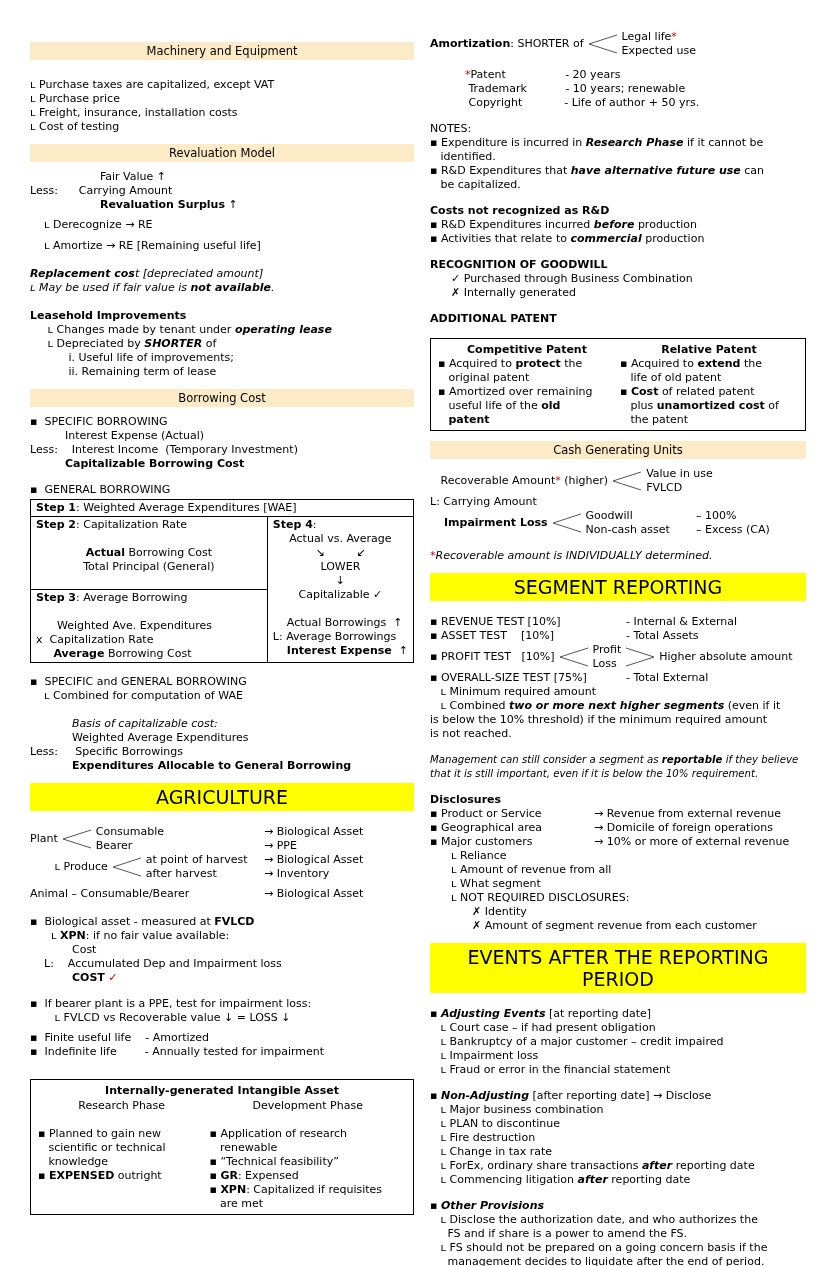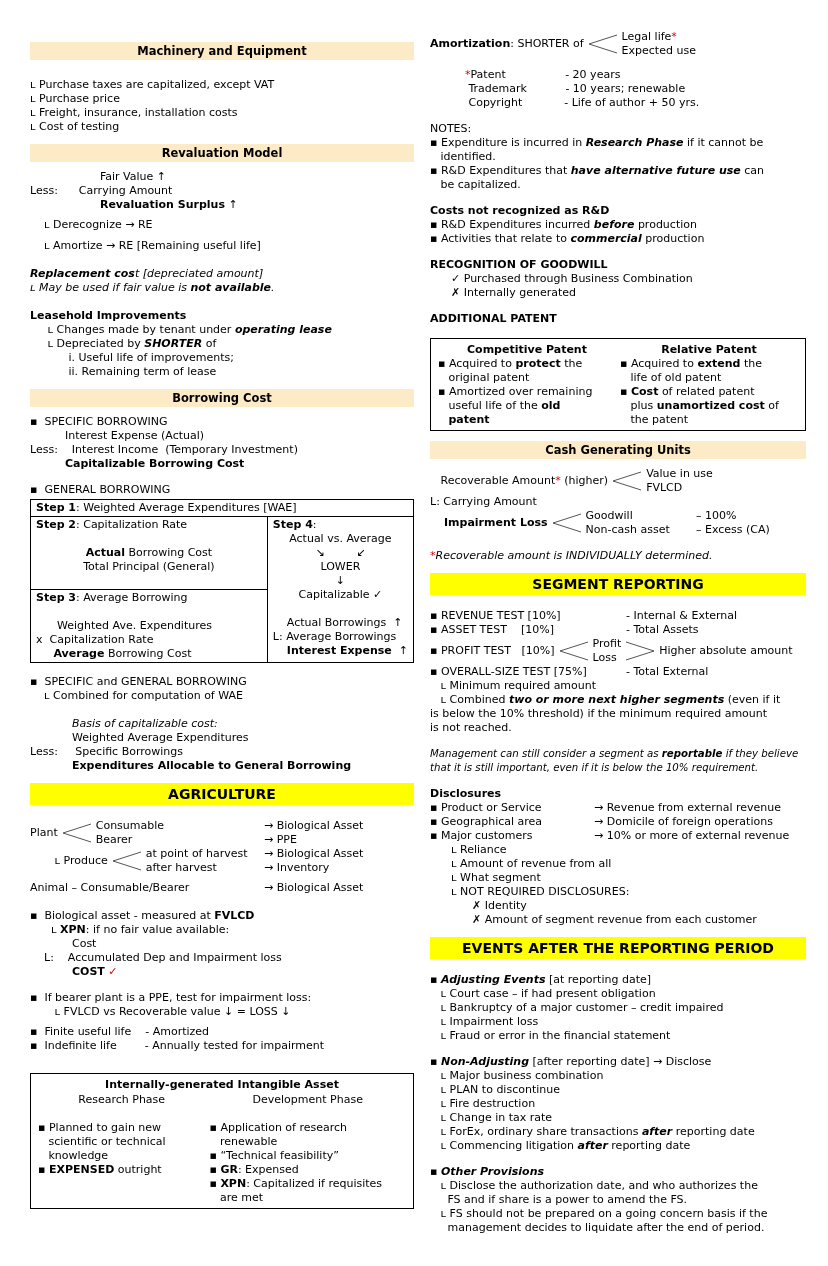--- a/index.html
+++ b/index.html
@@ -7,23 +7,23 @@
         font-family:"DejaVu Sans","Liberation Sans",sans-serif;font-size:11px;color:#000;}
   .col{position:absolute;top:0;}
   #col-left{left:30px;width:384px;padding-top:32px;}
   #col-right{left:430px;width:376px;}
   .line{white-space:pre-wrap;line-height:14px;min-height:14px;}
   .line.c{text-align:center;}
   .b{font-weight:bold;}
   .i{font-style:italic;}
   .u{}
   .r{color:#d40000;}
-  .hdr{text-align:center;font-weight:bold;margin:10px 0 8px 0;padding:2px 0;}
+  .hdr{text-align:center;font-weight:normal;margin:10px 0 8px 0;padding:2px 0;}
   .hdr.tan{background:#fdeac6;font-size:11.5px;}
-  .hdr.yellow{background:#ffff00;font-size:14px;padding:3px 0;}
+  .hdr.yellow{background:#ffff00;font-size:19px;padding:3px 0;}
   .gap{width:100%;}
   .p{margin:0;}
   .p.small .line{font-size:10.2px;line-height:13px;}
   .row2{display:flex;}
   .row2 .l2{flex:1;white-space:pre-wrap;line-height:14px;}
   .row2 .r2{white-space:pre-wrap;line-height:14px;}
   .fork{display:flex;align-items:center;}
   .fork .fleft{white-space:pre-wrap;line-height:14px;}
   .fork .frows{flex:1;}
   .fork svg,.forkjoin svg{display:block;margin:0 4px;flex:none;}

